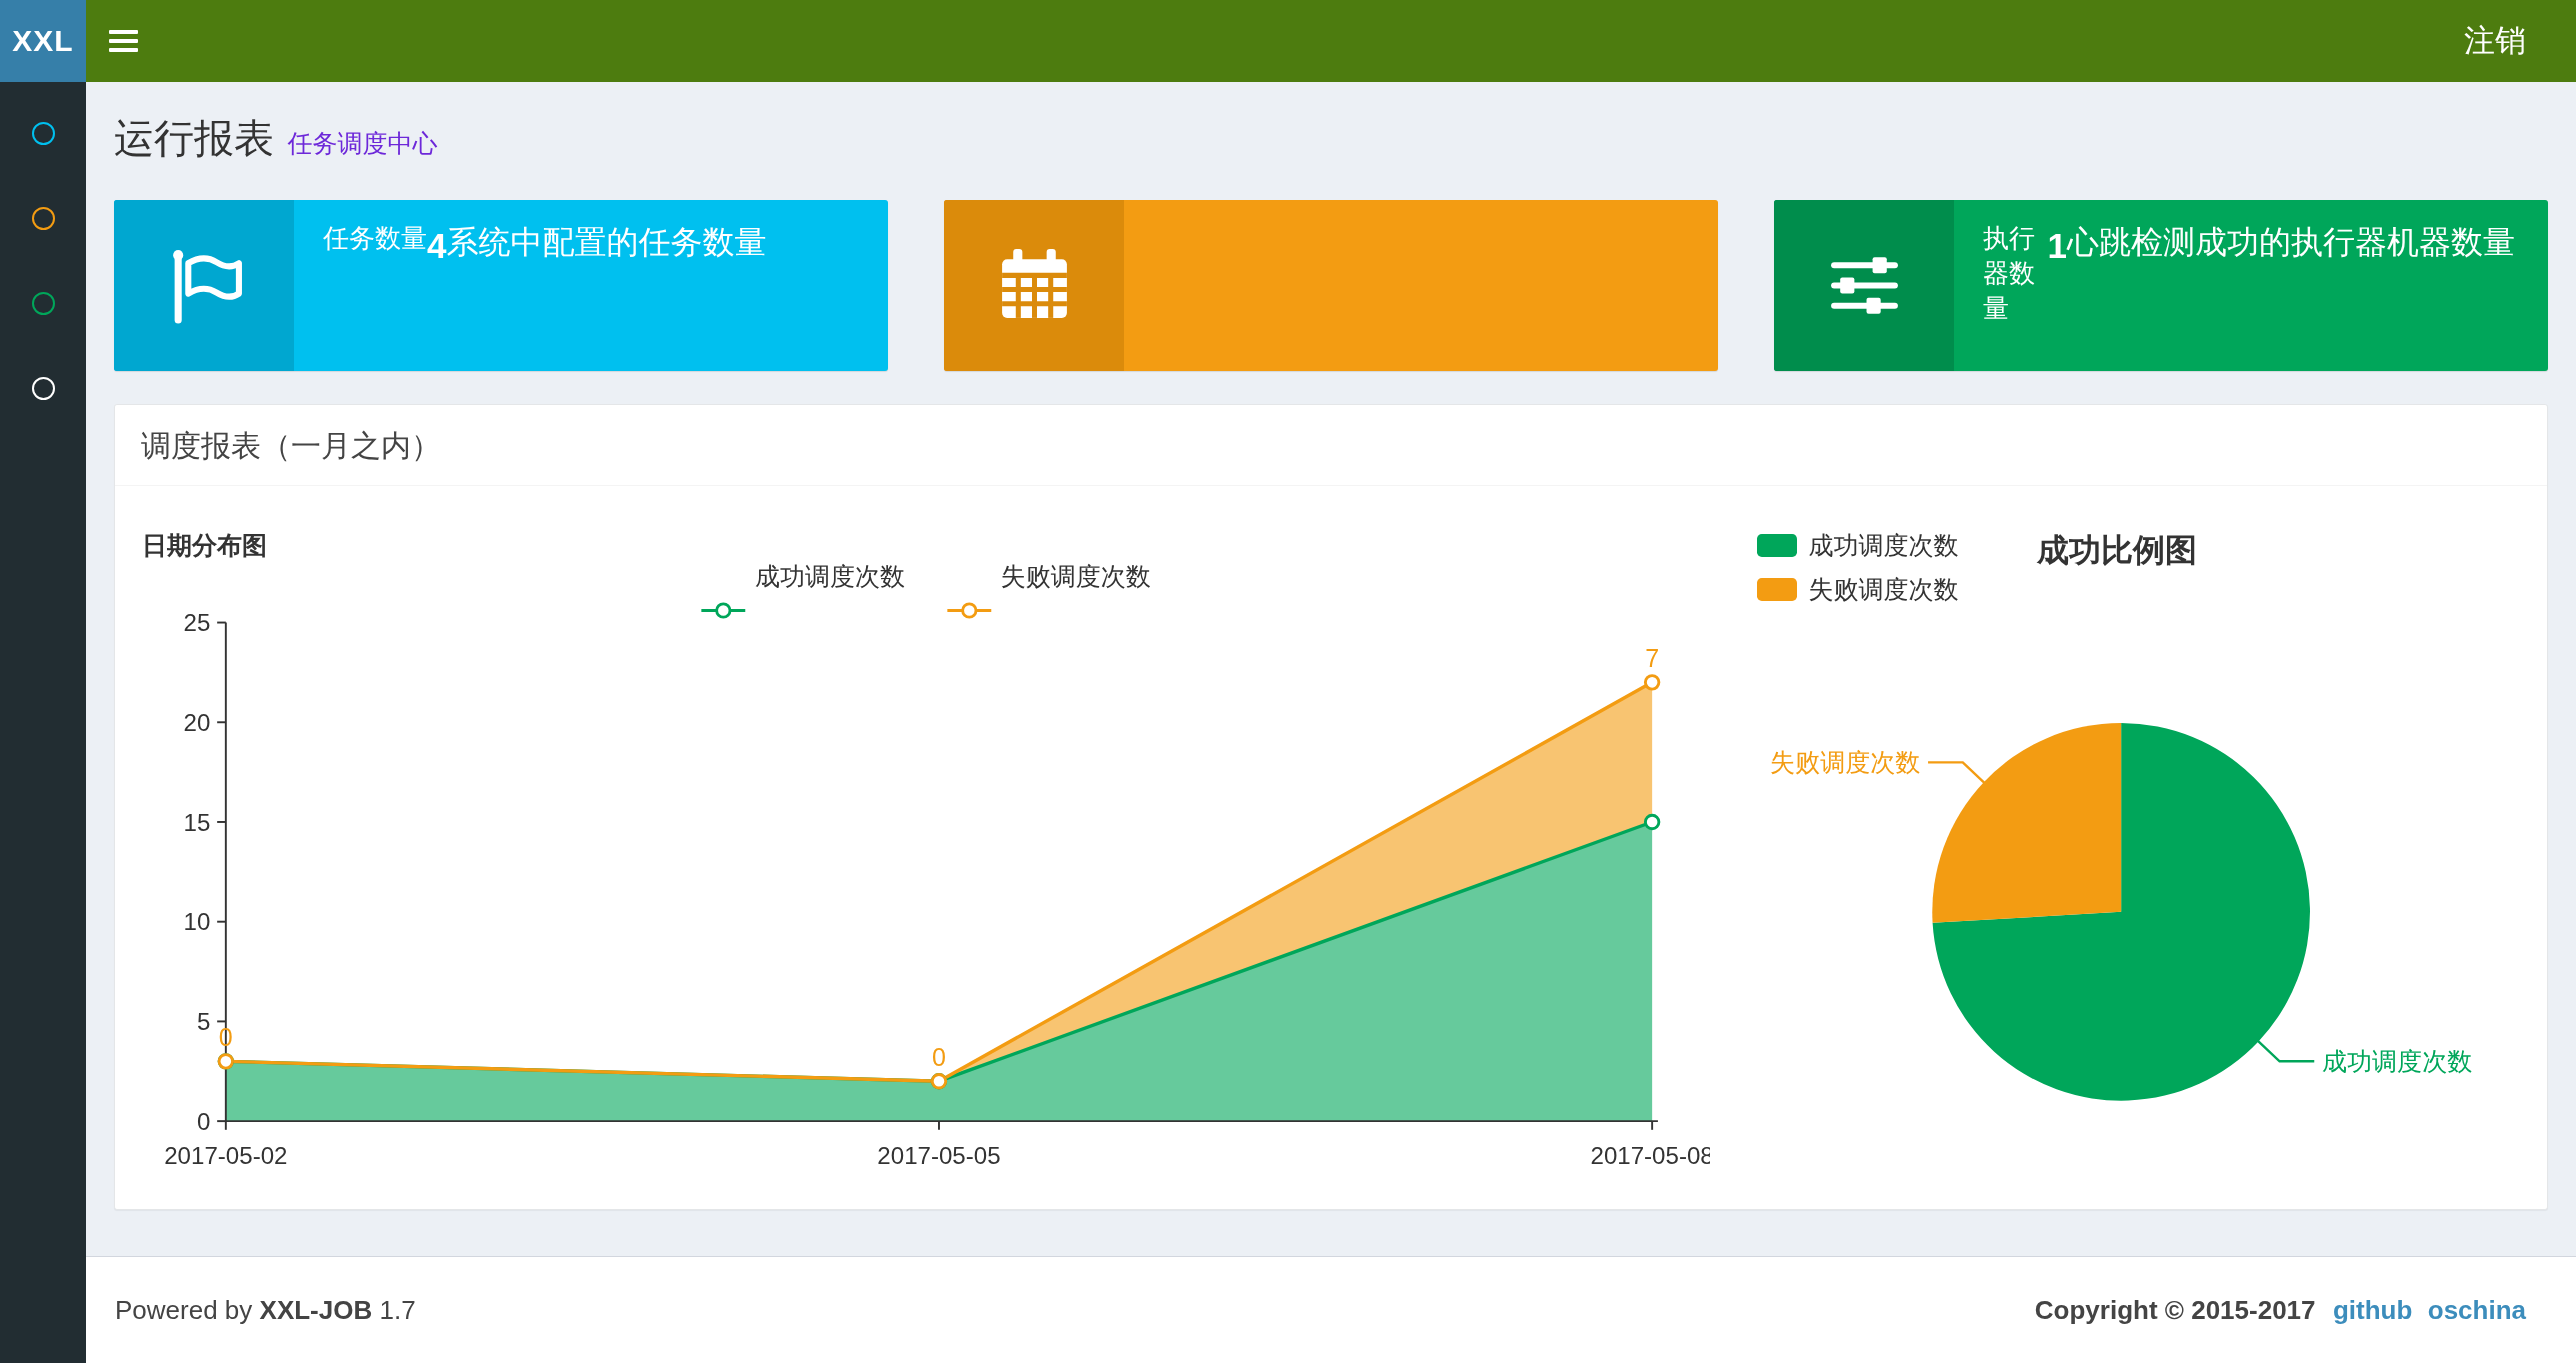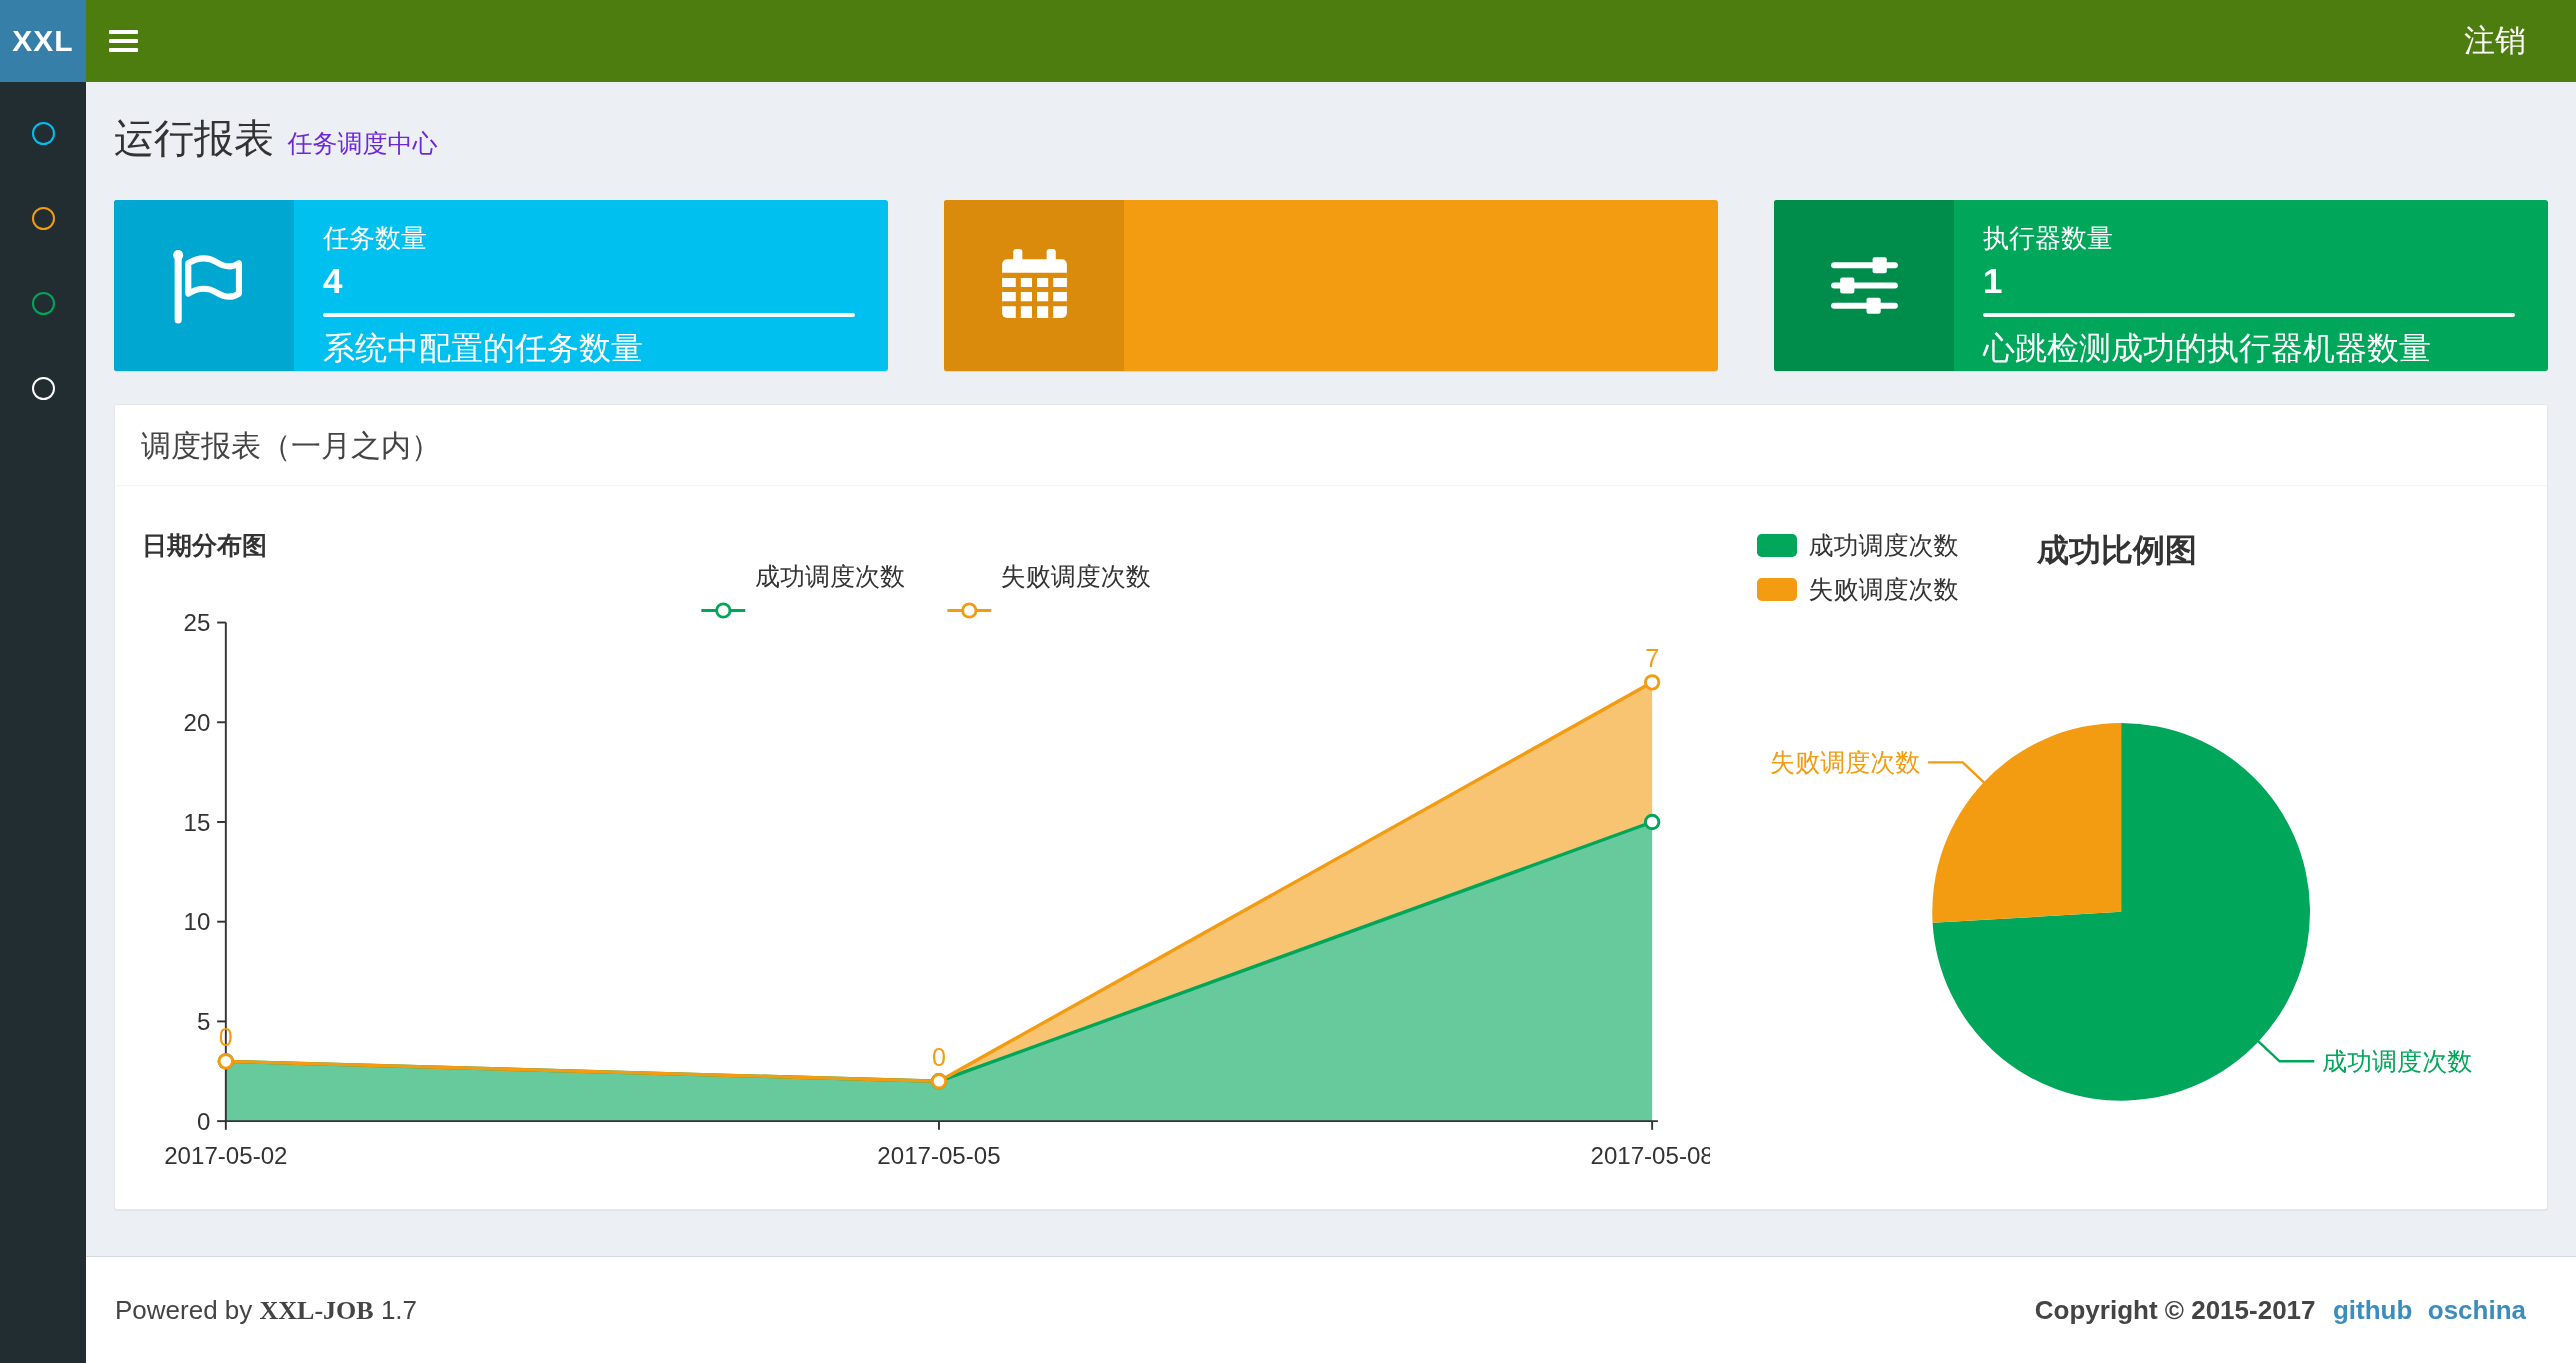--- a/index.html
+++ b/index.html
@@ -29,21 +29,21 @@
   
   .page-header{margin-top:29px;height:54px;display:flex;align-items:baseline;}
   .pg-title{font-size:40px;color:#333;}
   .pg-sub{font-size:25px;color:#6d28d9;margin-left:13.5px;}
 
   
   .info-row{display:flex;gap:56px;margin-top:35px;}
   .info-box{flex:1;height:171px;display:flex;color:#fff;border-radius:2.9px;overflow:hidden;
             box-shadow:0 1px 1px rgba(0,0,0,0.1);}
   .ib-icon{width:180px;flex:0 0 180px;display:flex;align-items:center;justify-content:center;}
-  .ib-body{flex:1;padding:21px 33px 0 29px;display:flex;flex-direction:column;min-width:0;}
+  .ib-body{flex:1;padding:21px 33px 0 29px;display:flex;flex-direction:row;min-width:0;}
   .ib-label{font-size:26px;}
   .ib-value{font-size:35px;font-weight:700;margin-top:4.8px;}
   .ib-bar{height:3.9px;background:rgba(255,255,255,0.95);margin:12.5px 0 9.6px;border-radius:1.9px;}
   .ib-desc{font-size:32px;white-space:nowrap;}
 
   
   .panel{margin-top:33px;background:#fff;border:1px solid #e4e6e8;border-radius:2.9px;
          box-shadow:0 1px 1px rgba(0,0,0,0.05);}
   .panel-header{padding:21px 26px 18.3px;font-size:30px;color:#444;border-bottom:1px solid #f4f4f4;}
   .panel-body{display:flex;justify-content:space-between;padding:29px 25px 29px;}
@@ -59,21 +59,21 @@
   .chart-right svg{display:block;margin-top:67px;}
   .pie-legend{position:absolute;left:1.9px;top:13.5px;}
   .pie-legend-row{display:flex;align-items:center;gap:11.6px;font-size:25px;color:#333;
                   margin-bottom:11.6px;cursor:pointer;}
   .sw{width:40px;height:23px;border-radius:4.8px;display:inline-block;}
   .pie-title{position:absolute;left:282px;top:13.5px;font-size:32px;font-weight:700;color:#333;}
 
   
   .footer{height:106px;background:#fff;border-top:1px solid #d2d6de;display:flex;
           align-items:center;padding:0 50px 0 29px;font-size:26px;color:#444;}
-  .footer b{font-weight:700;font-family:Liberation Serif, serif;}
+  .footer b{font-weight:700;}
   .footer-right{margin-left:auto;display:flex;align-items:flex-start;gap:17.4px;}
   .copyright{font-weight:700;color:#444;}
   .flink{color:#3c8dbc;font-weight:700;cursor:pointer;}
 </style>
 </head>
 <body>
 
 <div class="topbar">
   <div class="logo">XXL</div>
   <div class="hamburger">

